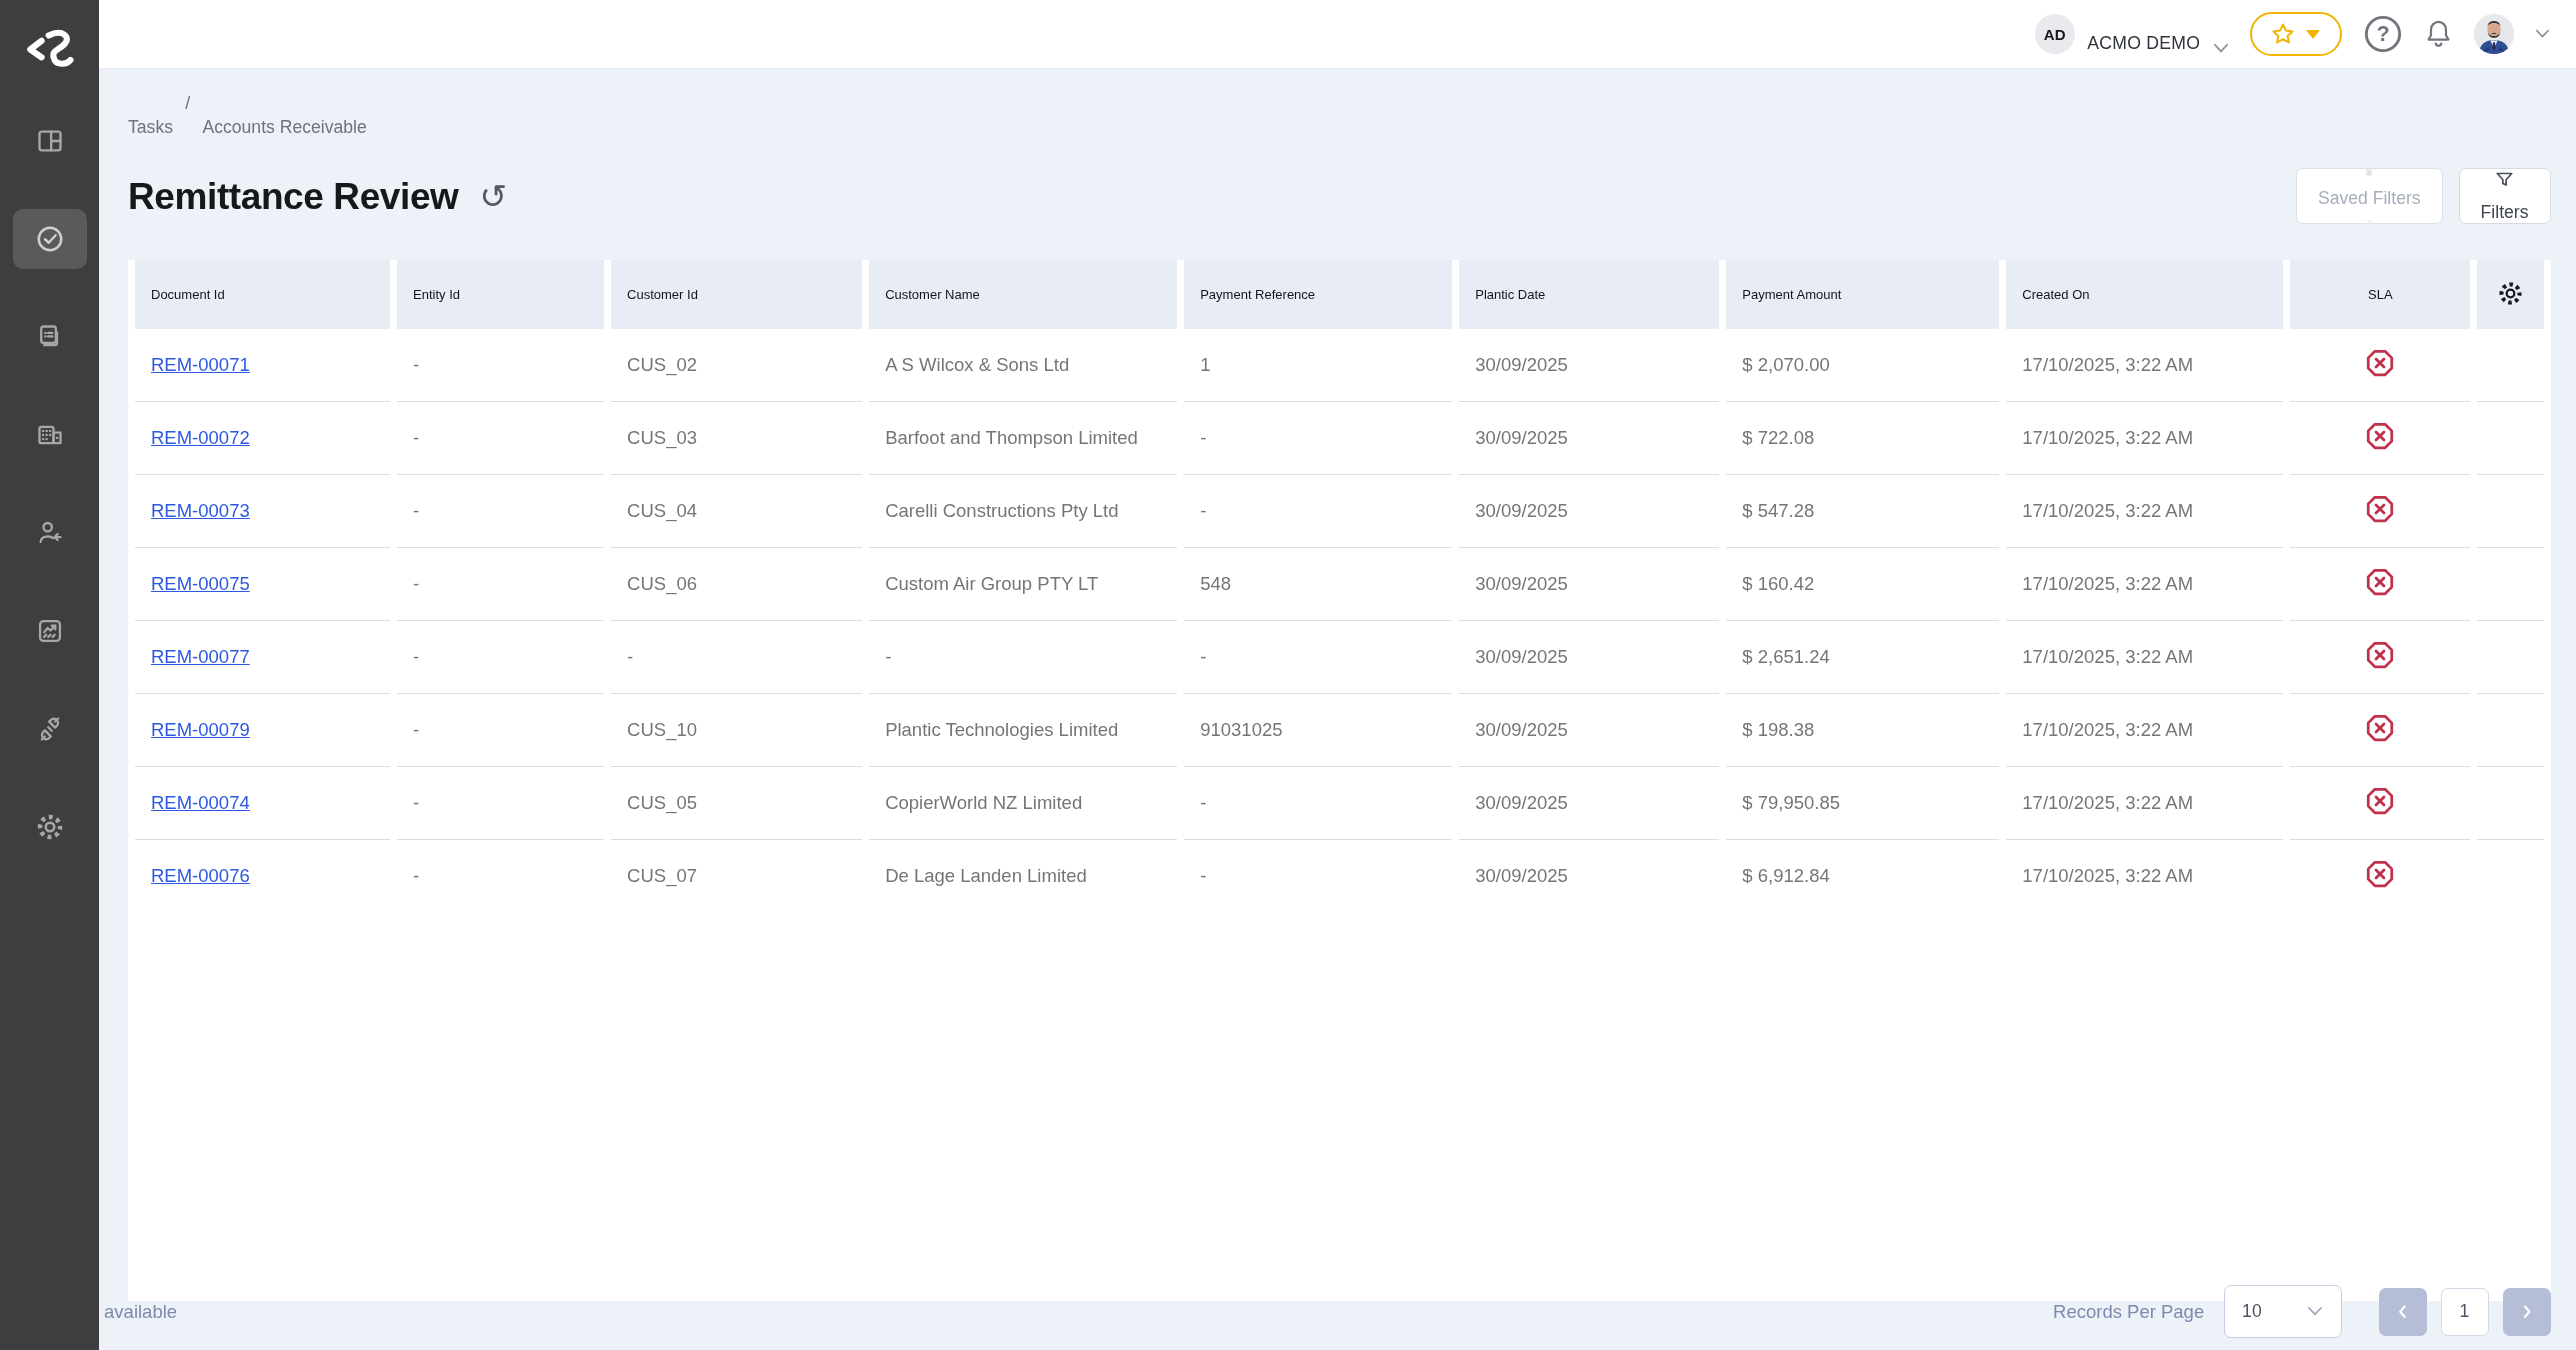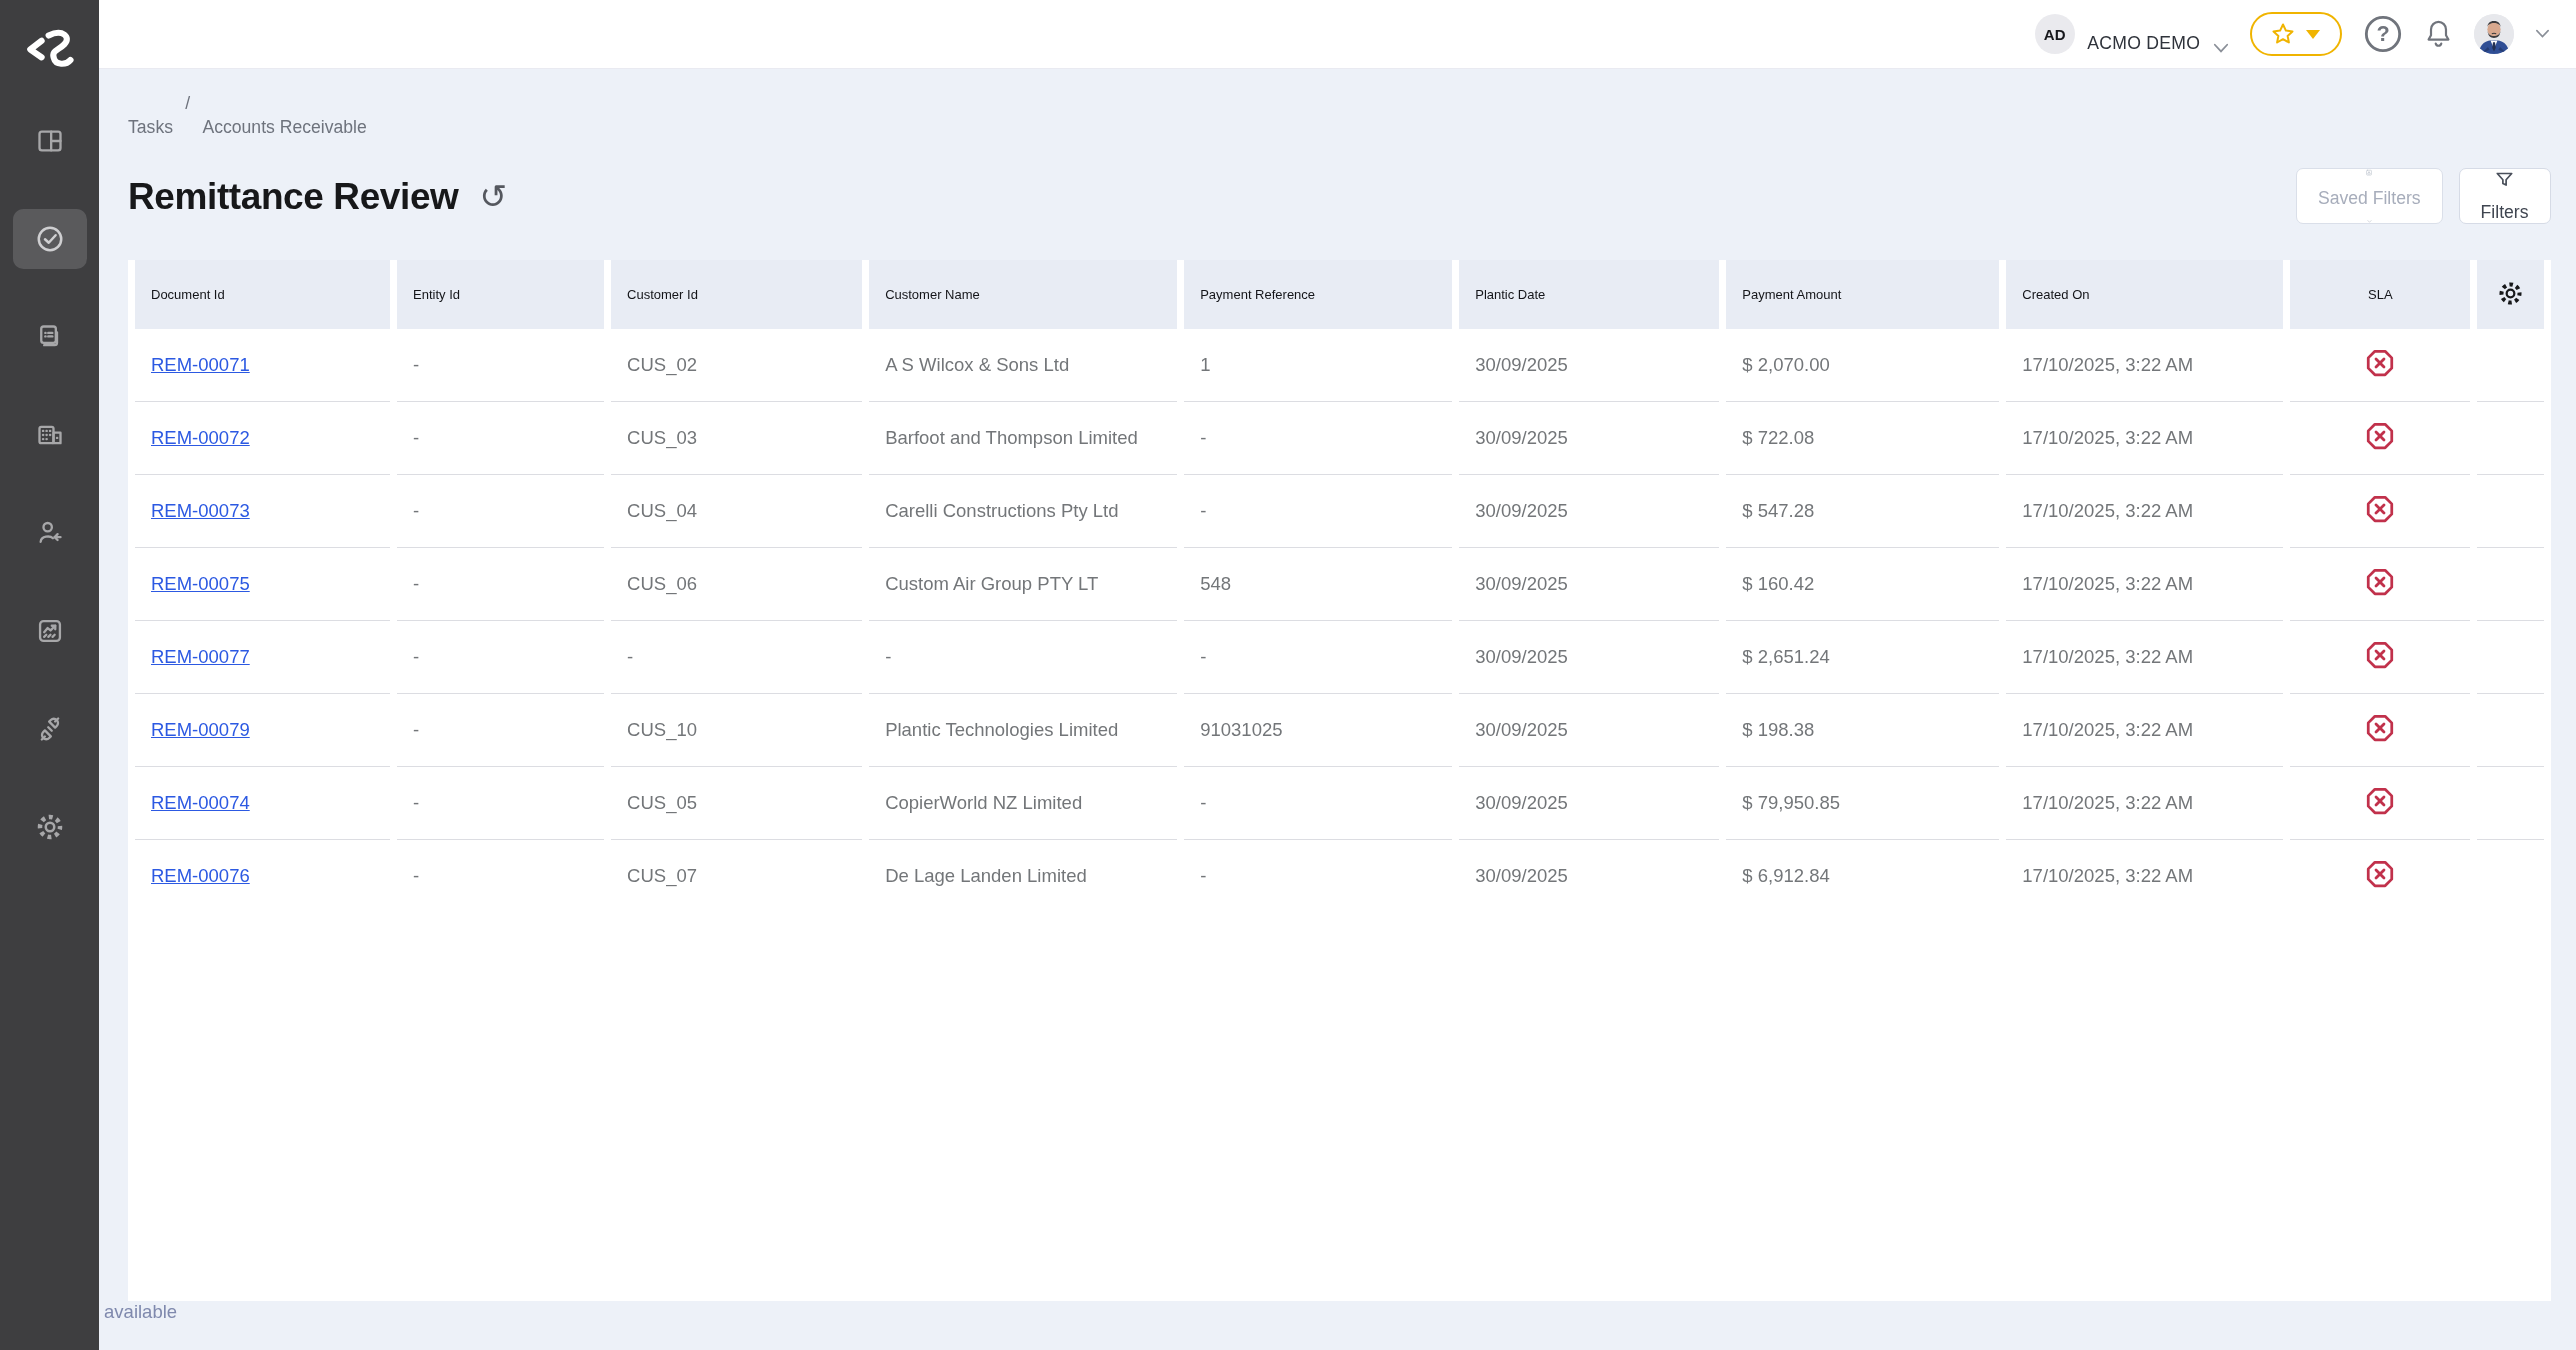--- a/index.html
+++ b/index.html
@@ -440,14 +440,34 @@
     </table>
   </div>
 
 </main>
 
 <div class="footer">
   <div class="results">
     <b>9</b>
     <span>results available</span>
   </div>
+  <div class="pager">
+    <span class="rpp-label">Records Per Page</span>
+    <div class="rpp-select">
+      <span>10</span>
+      <svg width="16" height="10.6" viewBox="0 0 18 12" fill="none" stroke="#9aa2b8" stroke-width="1.8" stroke-linecap="round">
+          <polyline points="2,2 9,9.5 16,2"></polyline>
+        </svg>
+    </div>
+    <div class="page-btn page-nav">
+      <svg width="17.6" height="19.4" viewBox="0 0 24 24" fill="none" stroke="#ffffff" stroke-width="3" stroke-linecap="round" stroke-linejoin="round">
+          <polyline points="14.5,5 8.5,12 14.5,19"></polyline>
+        </svg>
+    </div>
+    <div class="page-btn page-num">1</div>
+    <div class="page-btn page-nav">
+      <svg width="17.6" height="19.4" viewBox="0 0 24 24" fill="none" stroke="#ffffff" stroke-width="3" stroke-linecap="round" stroke-linejoin="round">
+          <polyline points="9.5,5 15.5,12 9.5,19"></polyline>
+        </svg>
+    </div>
+  </div>
 </div>
 
 
 </body></html>

